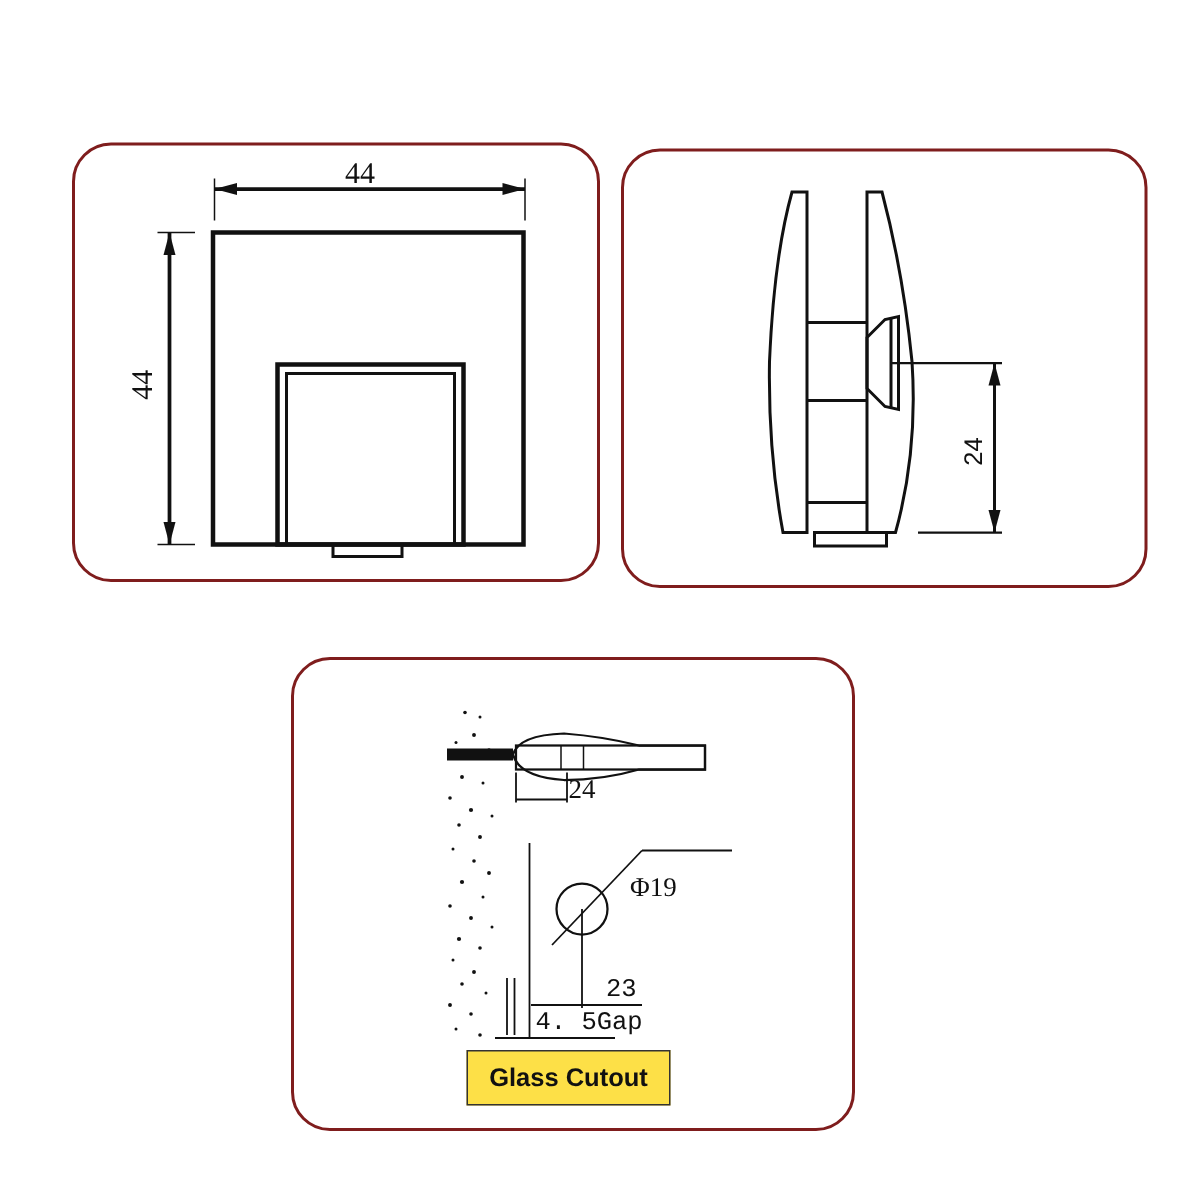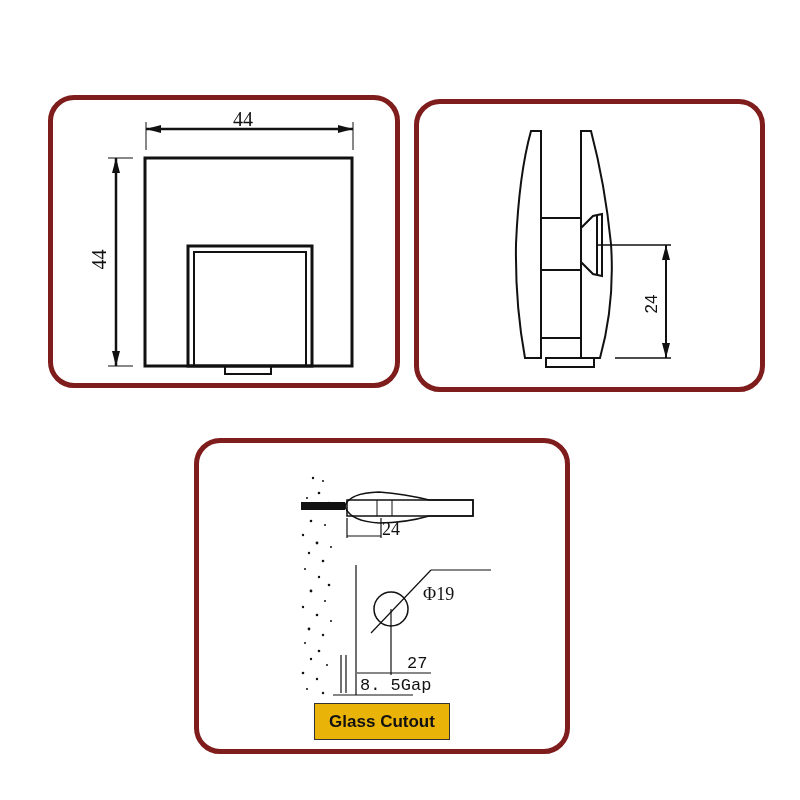--- a/index.html
+++ b/index.html
@@ -1,39 +1,39 @@
 <!DOCTYPE html>
 <html><head>
   <meta charset="utf-8">
   <style>
     html, body { margin: 0; padding: 0; background: #ffffff; }
     body { width: 800px; height: 800px; position: relative; overflow: hidden; font-family: "Liberation Serif", serif; }
     .panel {
       position: absolute;
-      border: 5px solid #7f1d1d;
+      border: 2px solid #7f1d1d;
       border-radius: 26px;
       background: #fff;
       box-sizing: border-box;
     }
     #panel-front { left: 48px; top: 95px; width: 352px; height: 293px; }
     #panel-side  { left: 414px; top: 99px; width: 351px; height: 293px; }
     #panel-cutout{ left: 194px; top: 438px; width: 376px; height: 316px; }
     svg.draw { position: absolute; left: 0; top: 0; overflow: visible; }
     .caption-box {
       position: absolute;
       left: 115px; top: 260px;
       width: 136px; height: 37px;
       border: 1px solid #333;
       box-sizing: border-box;
       display: flex; align-items: center; justify-content: center;
       font-family: "Liberation Sans", sans-serif;
       font-weight: bold;
       font-size: 17px;
       color: #111;
-      background: #eab308;
+      background: #fde047;
     }
   </style>
 </head>
 <body>
 
 <div class="panel" id="panel-front">
   <svg class="draw" width="352" height="293">
 
     <rect x="92" y="58" width="207" height="208" fill="none" stroke="#111" stroke-width="3"></rect>
 
@@ -140,16 +140,16 @@
     <line x1="232" y1="127" x2="292" y2="127" stroke="#111" stroke-width="1.2"></line>
 
     <line x1="192" y1="166" x2="192" y2="232" stroke="#111" stroke-width="1.2"></line>
 
     <line x1="158" y1="230" x2="232" y2="230" stroke="#111" stroke-width="1.2"></line>
 
     <line x1="134" y1="252" x2="214" y2="252" stroke="#111" stroke-width="1.2"></line>
   </svg>
   <span style="position:absolute;left:183px;top:76px;font-family:'Liberation Serif',serif;font-size:18px;color:#111;">24</span>
   <span style="position:absolute;left:224px;top:103px;font-family:'Liberation Serif',serif;font-size:18px;color:#111;margin-top:38px;">Φ19</span>
-  <span style="position:absolute;left:208px;top:211px;font-family:'Liberation Mono',monospace;font-size:17px;color:#111;">27</span>
-  <span style="position:absolute;left:161px;top:233px;font-family:'Liberation Mono',monospace;font-size:17px;color:#111;">8. 5Gap</span>
+  <span style="position:absolute;left:208px;top:211px;font-family:'Liberation Mono',monospace;font-size:17px;color:#111;">23</span>
+  <span style="position:absolute;left:161px;top:233px;font-family:'Liberation Mono',monospace;font-size:17px;color:#111;">4. 5Gap</span>
   <div class="caption-box">Glass Cutout</div>
 </div>
 
 </body></html>

